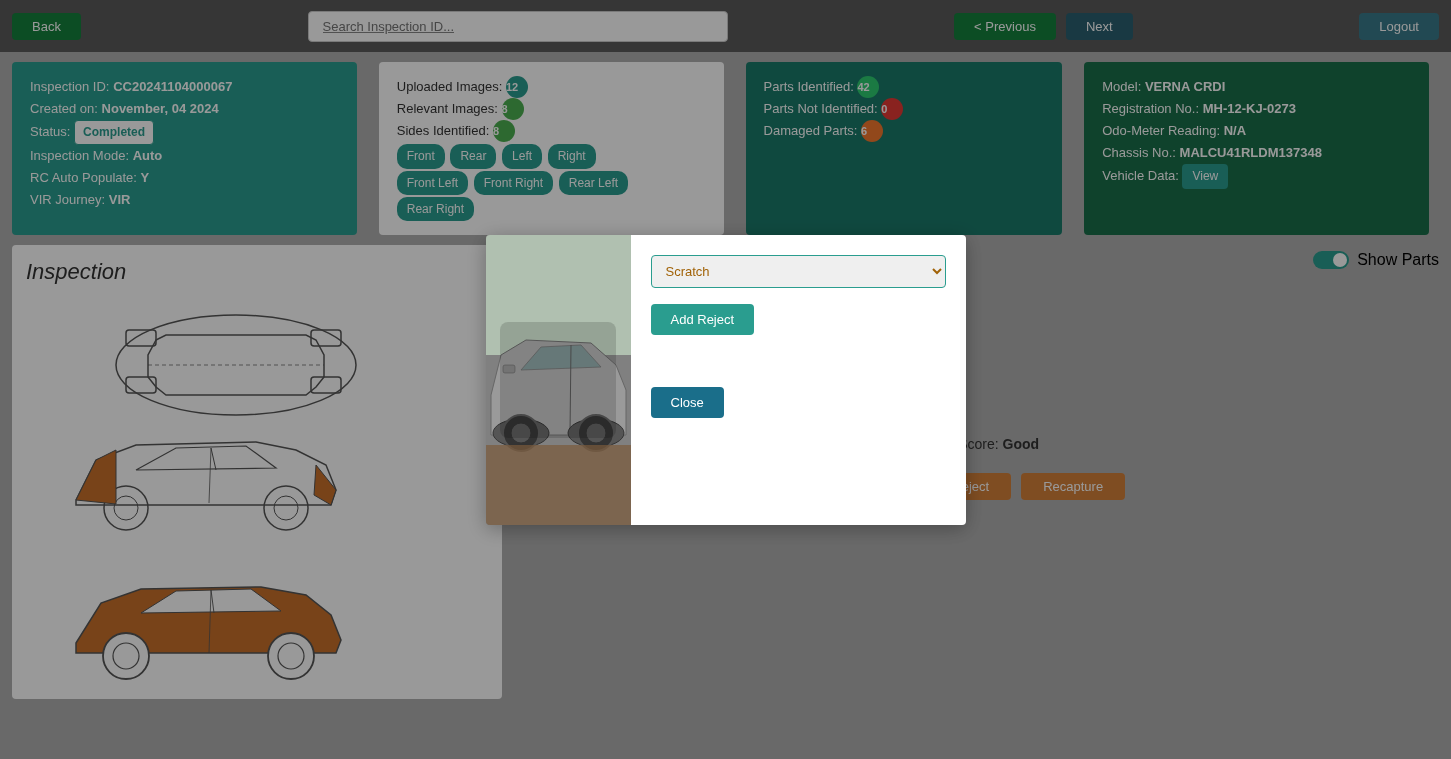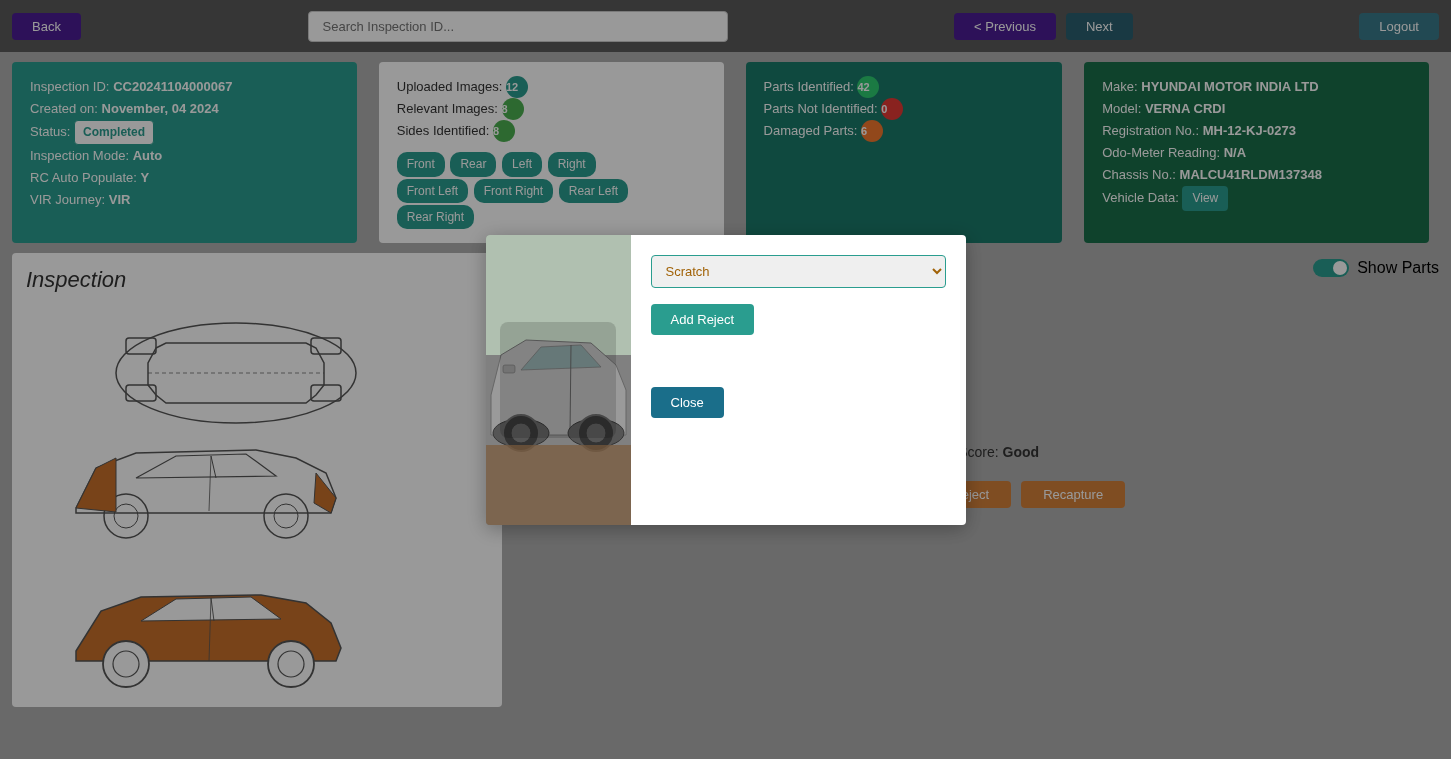--- a/index.html
+++ b/index.html
@@ -8,21 +8,21 @@
     
     .top-nav {
       background: #5a5a5a;
       display: flex;
       align-items: center;
       padding: 8px 12px;
       gap: 10px;
       height: 52px;
     }
     .nav-btn {
-      background: #4c1d95;
+      background: #15803d;
       color: white;
       border: none;
       padding: 6px 20px;
       border-radius: 4px;
       cursor: pointer;
       font-size: 13px;
       white-space: nowrap;
     }
     .nav-btn.active {
       background: #2a6070;
@@ -33,20 +33,21 @@
     }
     .search-input {
       flex: 1;
       max-width: 420px;
       margin: 0 auto;
       padding: 7px 14px;
       border-radius: 4px;
       border: 1px solid #ccc;
       font-size: 13px;
       color: #888;
+      text-decoration: underline;
     }
 
     
     .info-row {
       display: flex;
       gap: 12px;
       padding: 10px 12px;
     }
     .info-card {
       padding: 14px 18px;
@@ -355,21 +356,21 @@
       <span class="badge teal-badge">12</span>
     </div>
     <div>
       <span>Relevant Images:</span>
       <span class="badge green-badge">8</span>
     </div>
     <div>
       <span>Sides Identified:</span>
       <span class="badge green-badge">8</span>
     </div>
-    <div style="margin-top:8px;">
+    <div style="margin-top:0;">
       <span class="tag">Front</span>
       <span class="tag">Rear</span>
       <span class="tag">Left</span>
       <span class="tag">Right</span>
     </div>
     <div>
       <span class="tag">Front Left</span>
       <span class="tag">Front Right</span>
       <span class="tag">Rear Left</span>
     </div>
@@ -387,24 +388,20 @@
       <span>Parts Not Identified:</span>
       <span class="badge red-badge">0</span>
     </div>
     <div>
       <span>Damaged Parts:</span>
       <span class="badge orange-badge">6</span>
     </div>
   </div>
 
   <div class="info-card dark-green">
-    <div>
-      <span>Make:</span>
-      <strong>HYUNDAI MOTOR INDIA LTD</strong>
-    </div>
     <div>
       <span>Model:</span>
       <strong>VERNA CRDI</strong>
     </div>
     <div>
       <span>Registration No.:</span>
       <strong>MH-12-KJ-0273</strong>
     </div>
     <div>
       <span>Odo-Meter Reading:</span>

